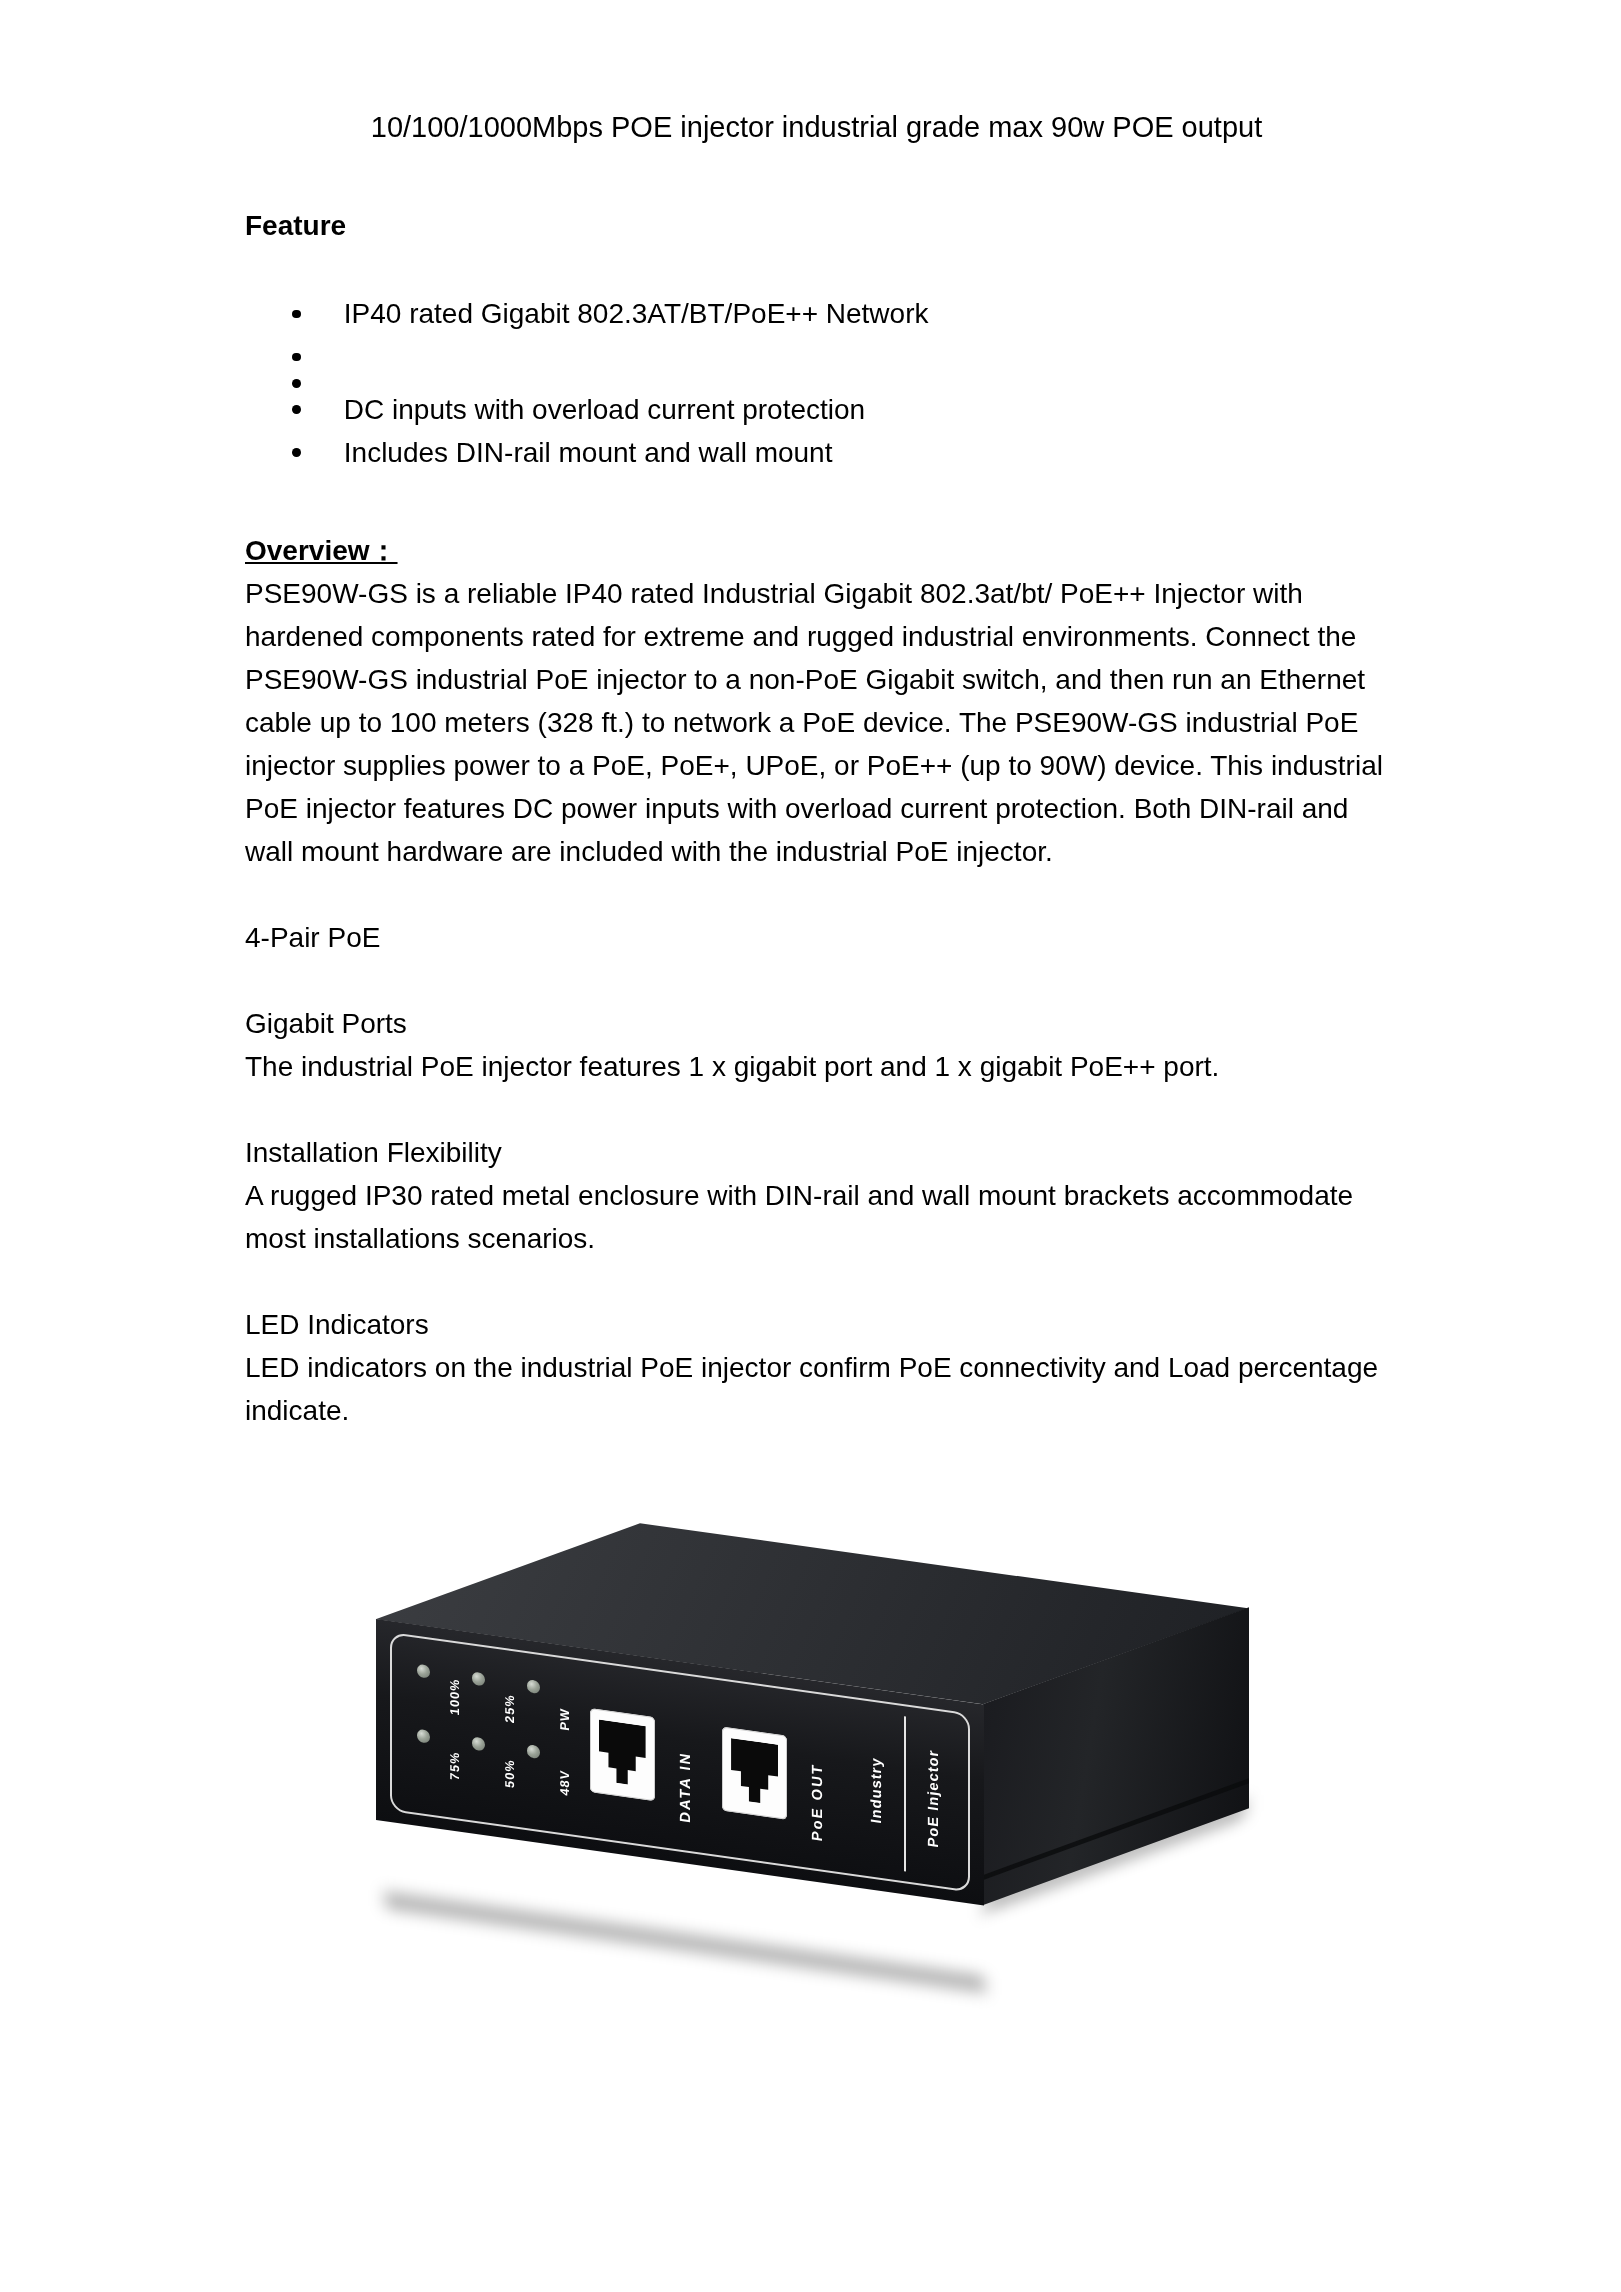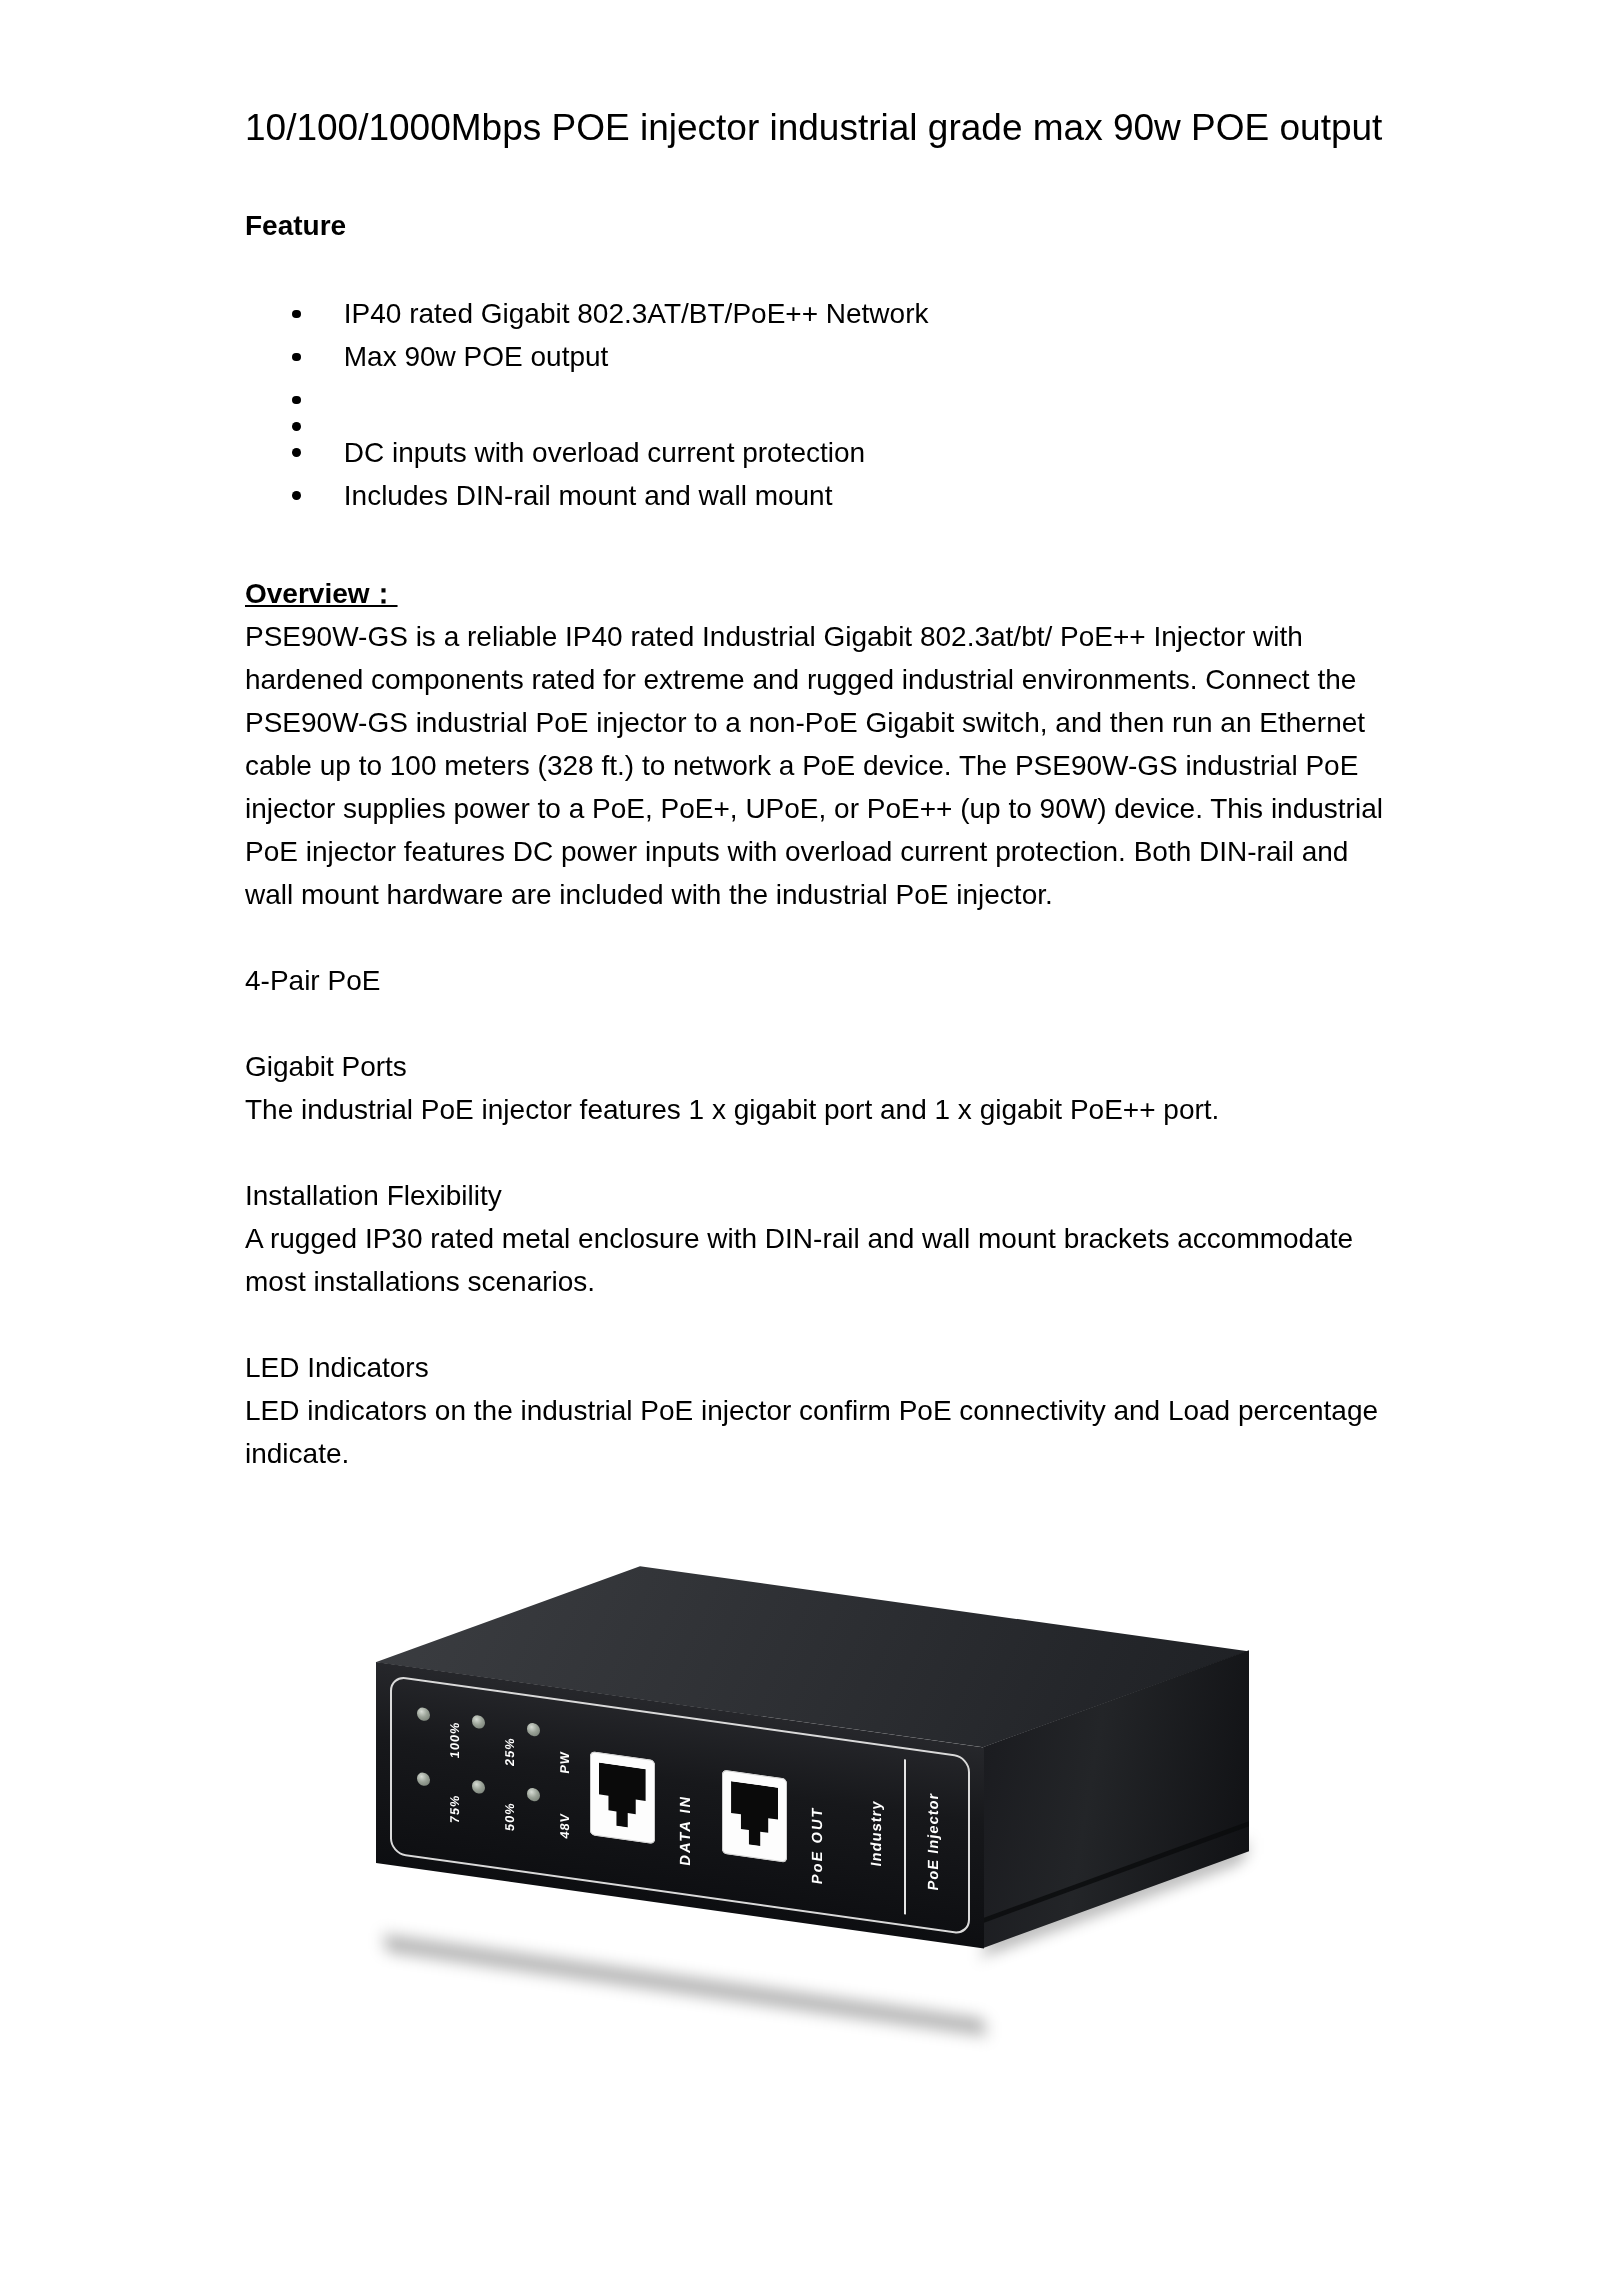--- a/index.html
+++ b/index.html
@@ -4,21 +4,21 @@
 <style>
   html,body { margin:0; padding:0; }
   body {
     width:1621px; height:2293px;
     background:#ffffff; color:#000;
     font-family:"Liberation Sans", sans-serif;
     font-size:28px; line-height:43px;
     overflow:hidden;
   }
   .content { padding:106px 233px 0 245px; }
-  .title { text-align:left; font-size:37px; font-weight:400; }
+  .title { text-align:center; font-size:29px; font-weight:400; }
   .h-bold { font-weight:700; margin-top:55px; }
   .bullets { margin-top:45px; }
   .bullet-row { display:flex; padding-left:47px; }
   .bullet-dot { flex:none; width:8.8px; height:8.8px; border-radius:50%; background:#000; margin:17.6px 43px 0 0; }
   .overview-h { font-weight:700; margin-top:55px;text-decoration:underline; }
   .para { }
   .sub { margin-top:43px; }
 
   
   .device-wrap { position:relative; width:921px; height:470px; margin:25.5px auto 0 auto; }
@@ -66,24 +66,20 @@
 <div class="content">
 
   <div class="title">10/100/1000Mbps POE injector industrial grade max 90w POE output</div>
 
   <div class="h-bold">Feature</div>
 
   <div class="bullets">
     <div class="bullet-row">
       <span class="bullet-dot"></span>
       <span>IP40 rated Gigabit 802.3AT/BT/PoE++ Network</span>
-    </div>
-    <div class="bullet-row">
-      <span class="bullet-dot"></span>
-      <span>Max 90w POE output</span>
     </div>
     <div class="bullet-row">
       <span class="bullet-dot"></span>
     </div>
     <div class="bullet-row">
       <span class="bullet-dot"></span>
     </div>
     <div class="bullet-row">
       <span class="bullet-dot"></span>
       <span>DC inputs with overload current protection</span>

